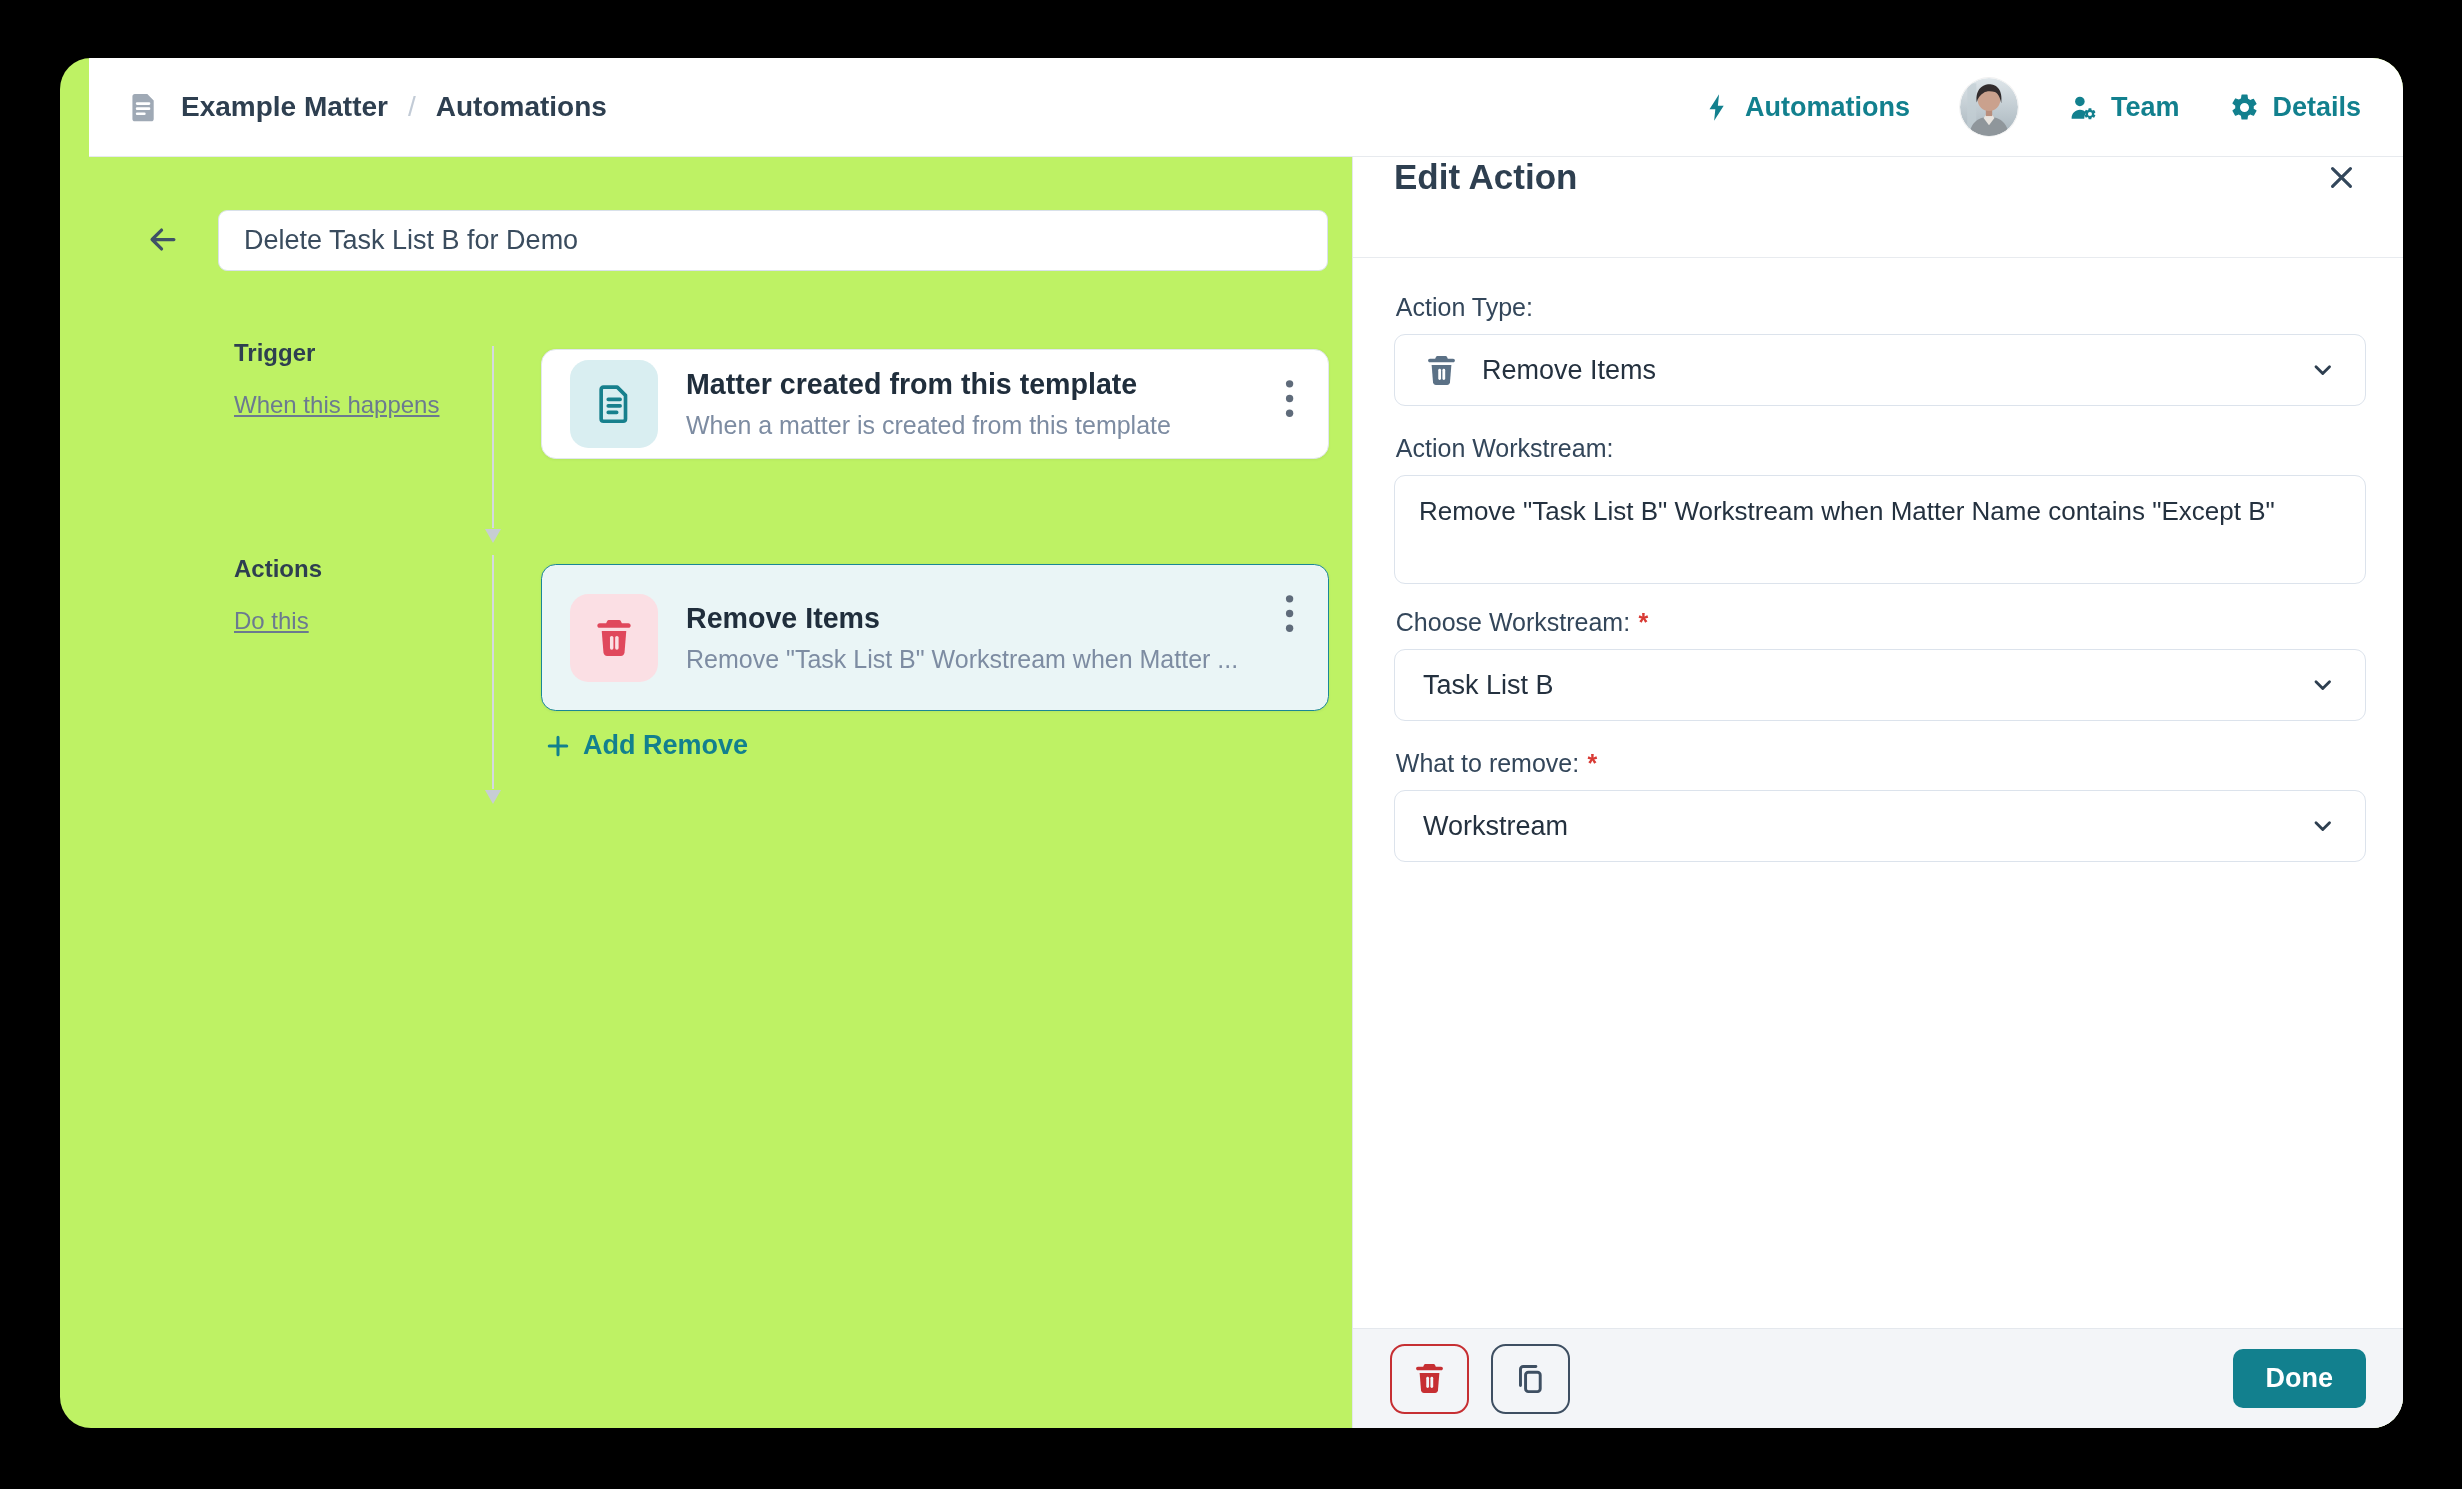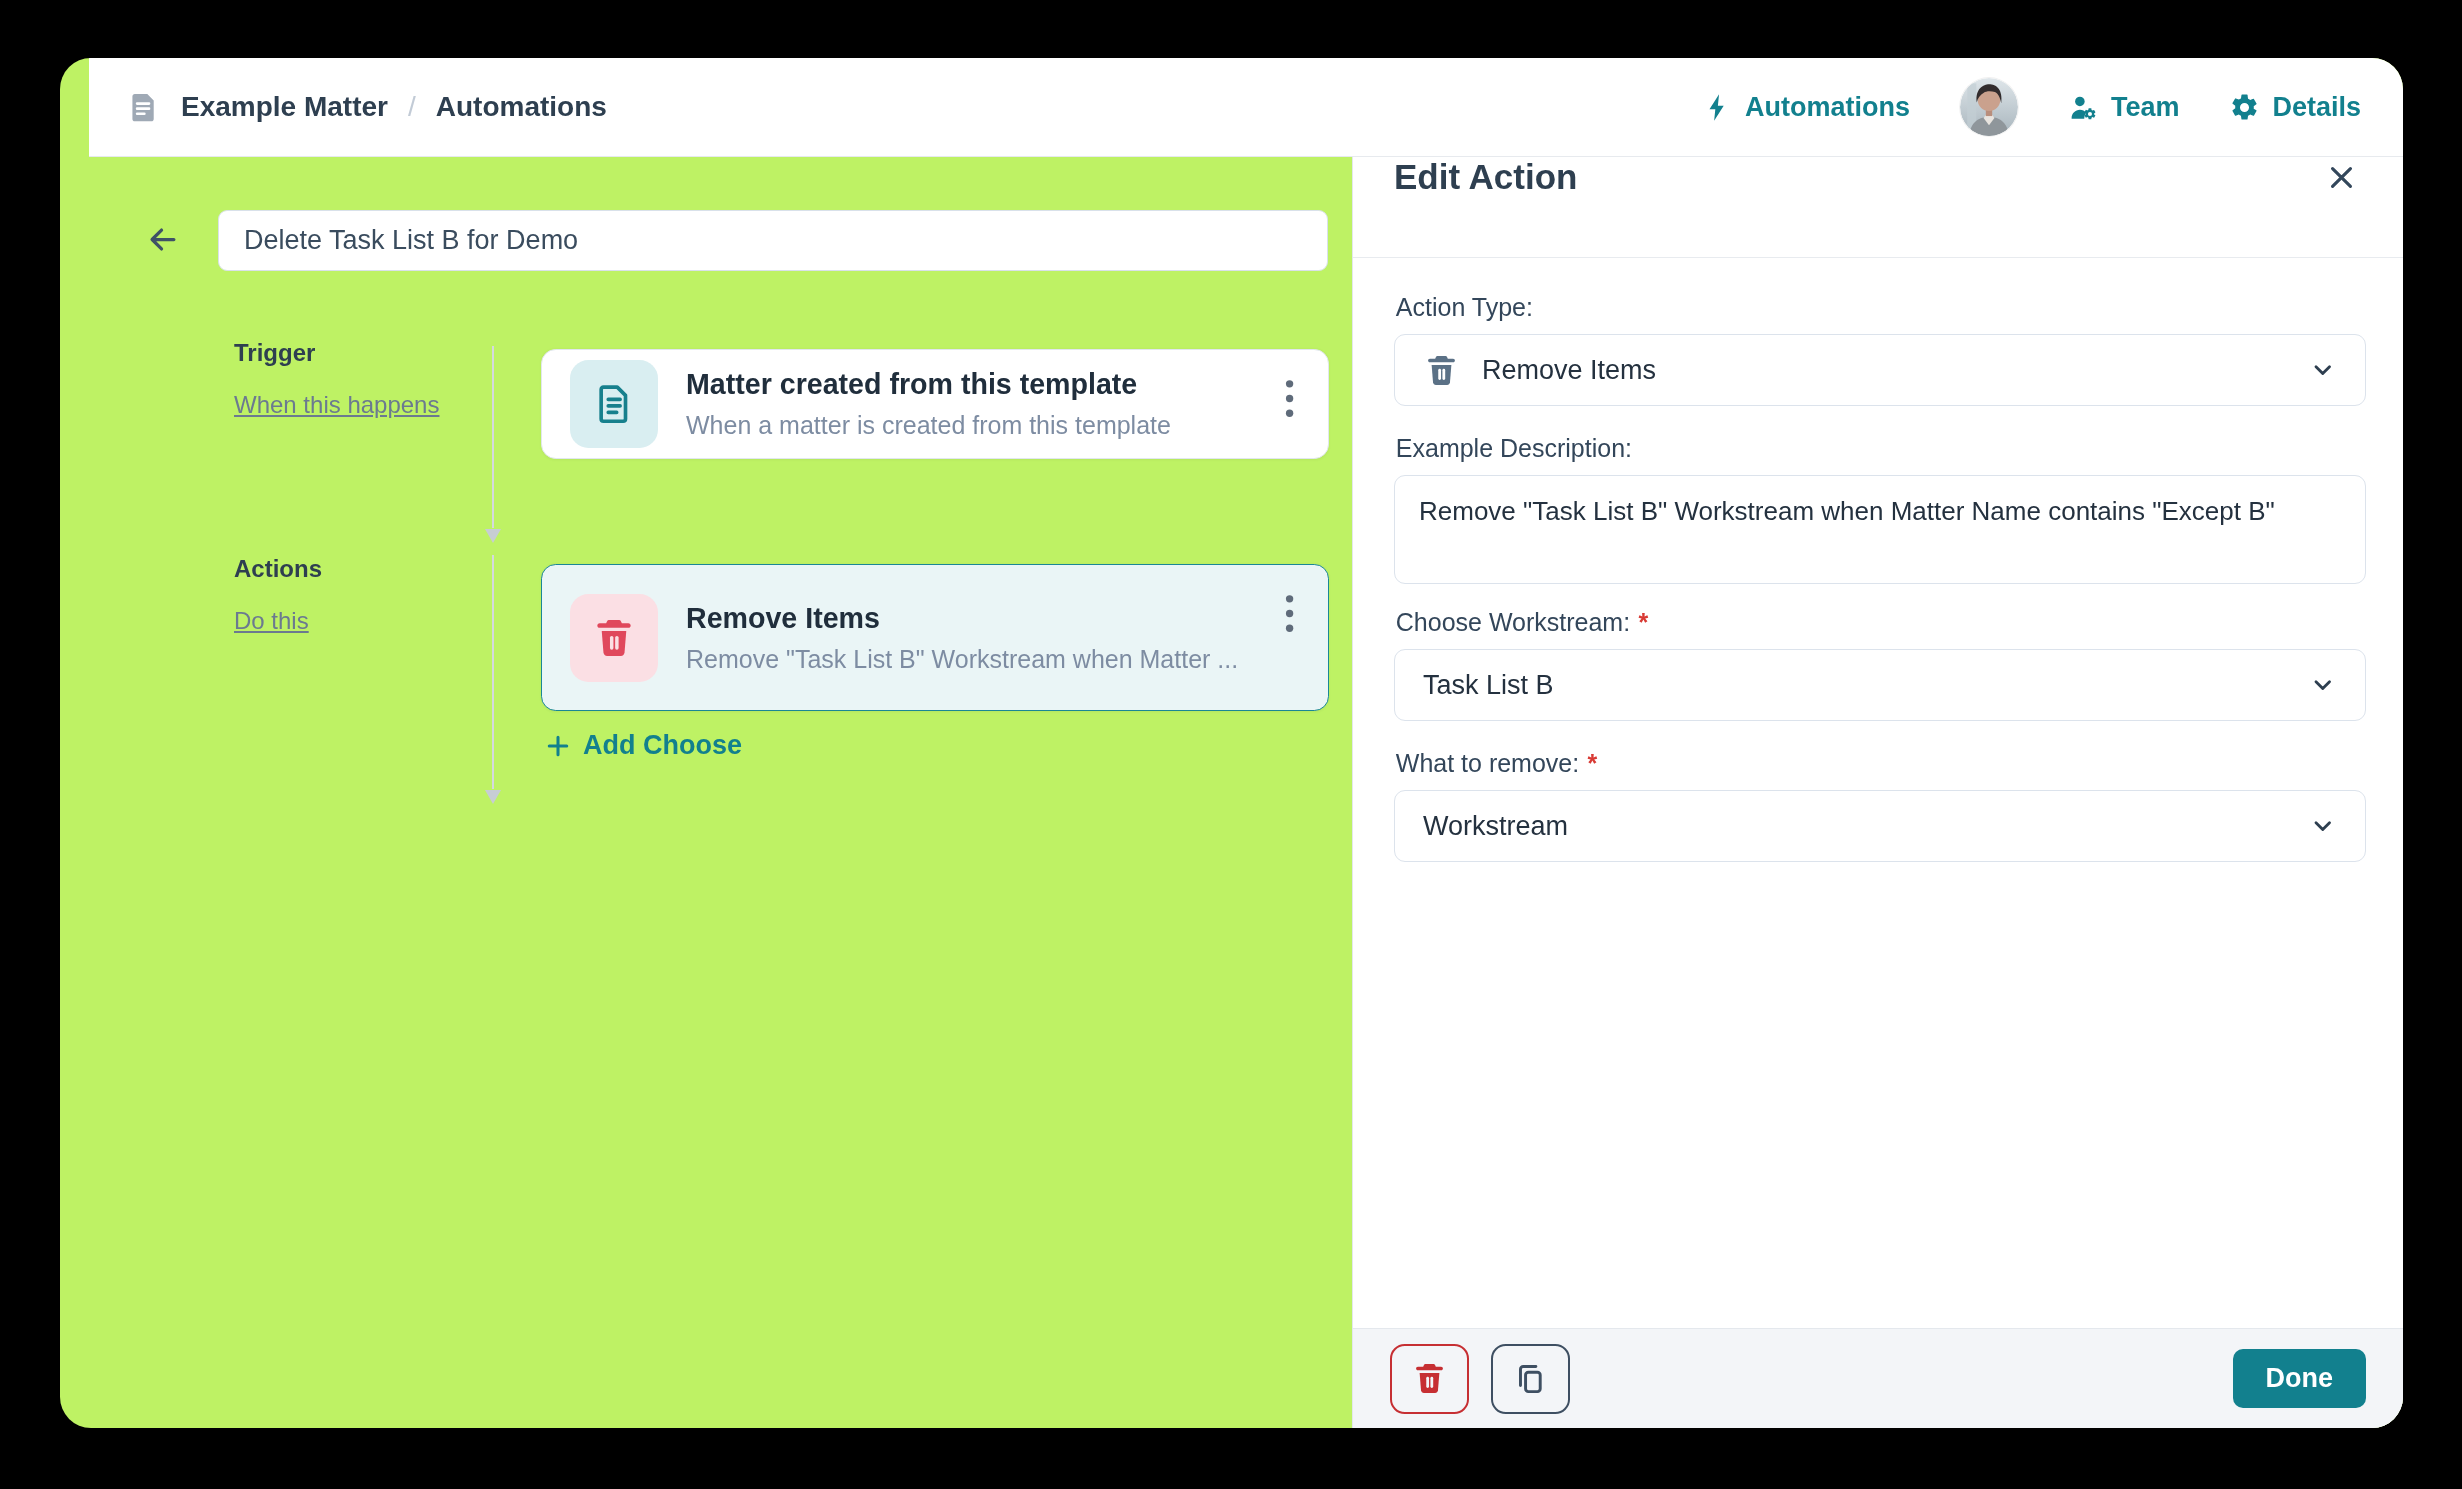--- a/index.html
+++ b/index.html
@@ -262,21 +262,21 @@
               <circle cx="5" cy="22" r="4"></circle>
               <circle cx="5" cy="38" r="4"></circle>
           </svg>
         </button>
       </div>
 
       <button class="add-action">
         <svg viewBox="0 0 24 24" fill="none" stroke="#12808e" stroke-width="2.6" stroke-linecap="round">
           <path d="M12 4.5v15M4.5 12h15"></path>
         </svg>
-        <span>Add Choose</span>
+        <span>Add Remove</span>
       </button>
     </main>
 
     <aside class="panel">
       <div class="panel-header">
         <span class="panel-title">Edit Action</span>
         <button class="close-btn">
           <svg viewBox="0 0 24 24" fill="none" stroke="#33475b" stroke-width="2.3" stroke-linecap="round">
             <path d="M5.5 5.5l13 13M18.5 5.5l-13 13"></path>
           </svg>
@@ -292,21 +292,21 @@
           <svg class="lead-icon" viewBox="0 0 24 24">
             <use href="#trash"></use>
           </svg>
           <span>Remove Items</span>
           <svg class="chev" viewBox="0 0 24 24" fill="none" stroke="currentColor" stroke-width="2.3" stroke-linecap="round" stroke-linejoin="round">
             <path d="M6.5 9.5 12 15l5.5-5.5"></path>
           </svg>
         </div>
 
         <label class="field-label">
-          <span>Example Description:</span>
+          <span>Action Workstream:</span>
         </label>
         <textarea class="desc-area" style="">Remove "Task List B" Workstream when Matter Name contains "Except B"</textarea>
 
         <label class="field-label">
           <span>Choose Workstream:</span>
           <span class="req">*</span>
         </label>
         <div class="select-box">
           <span>Task List B</span>
           <svg class="chev" viewBox="0 0 24 24" fill="none" stroke="currentColor" stroke-width="2.3" stroke-linecap="round" stroke-linejoin="round">

